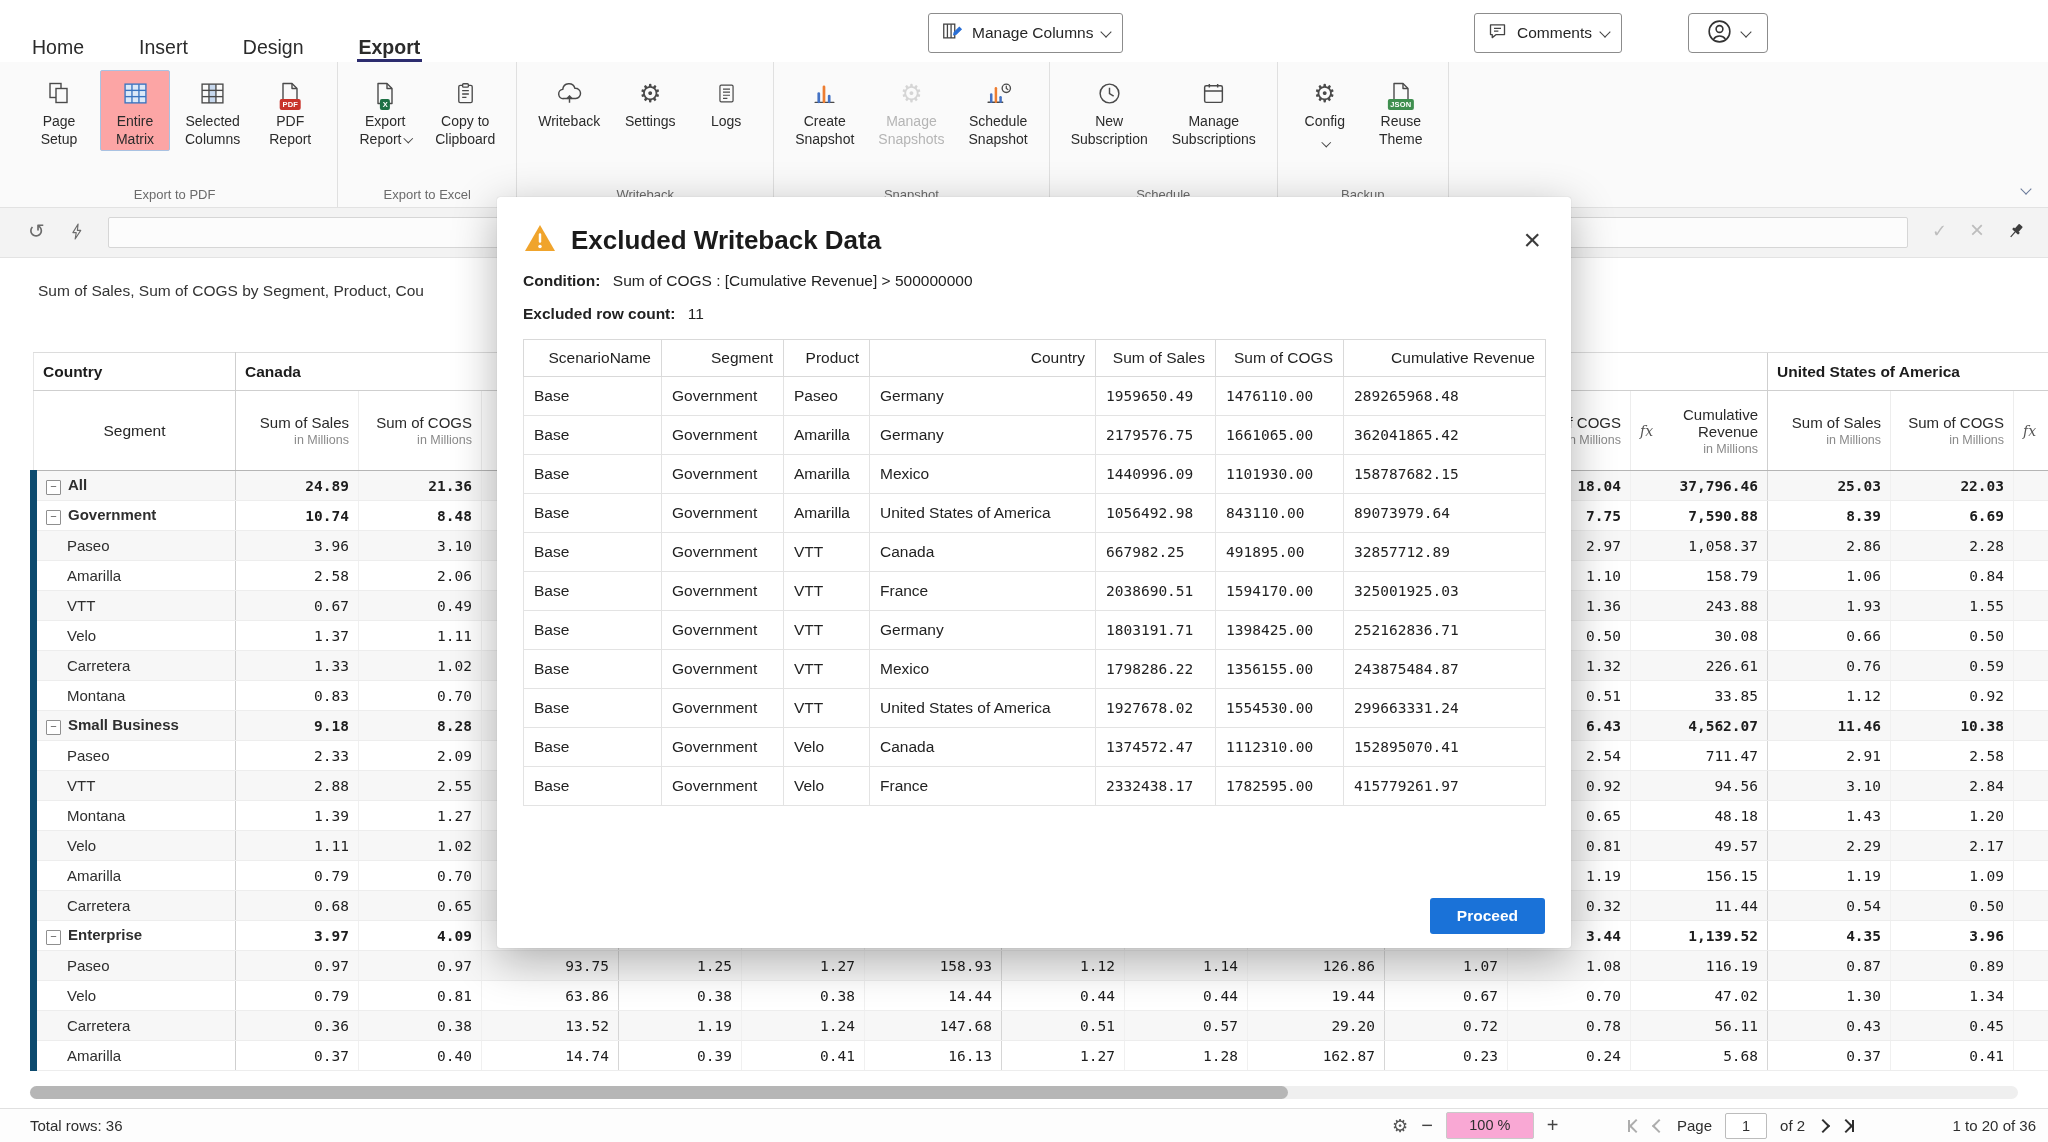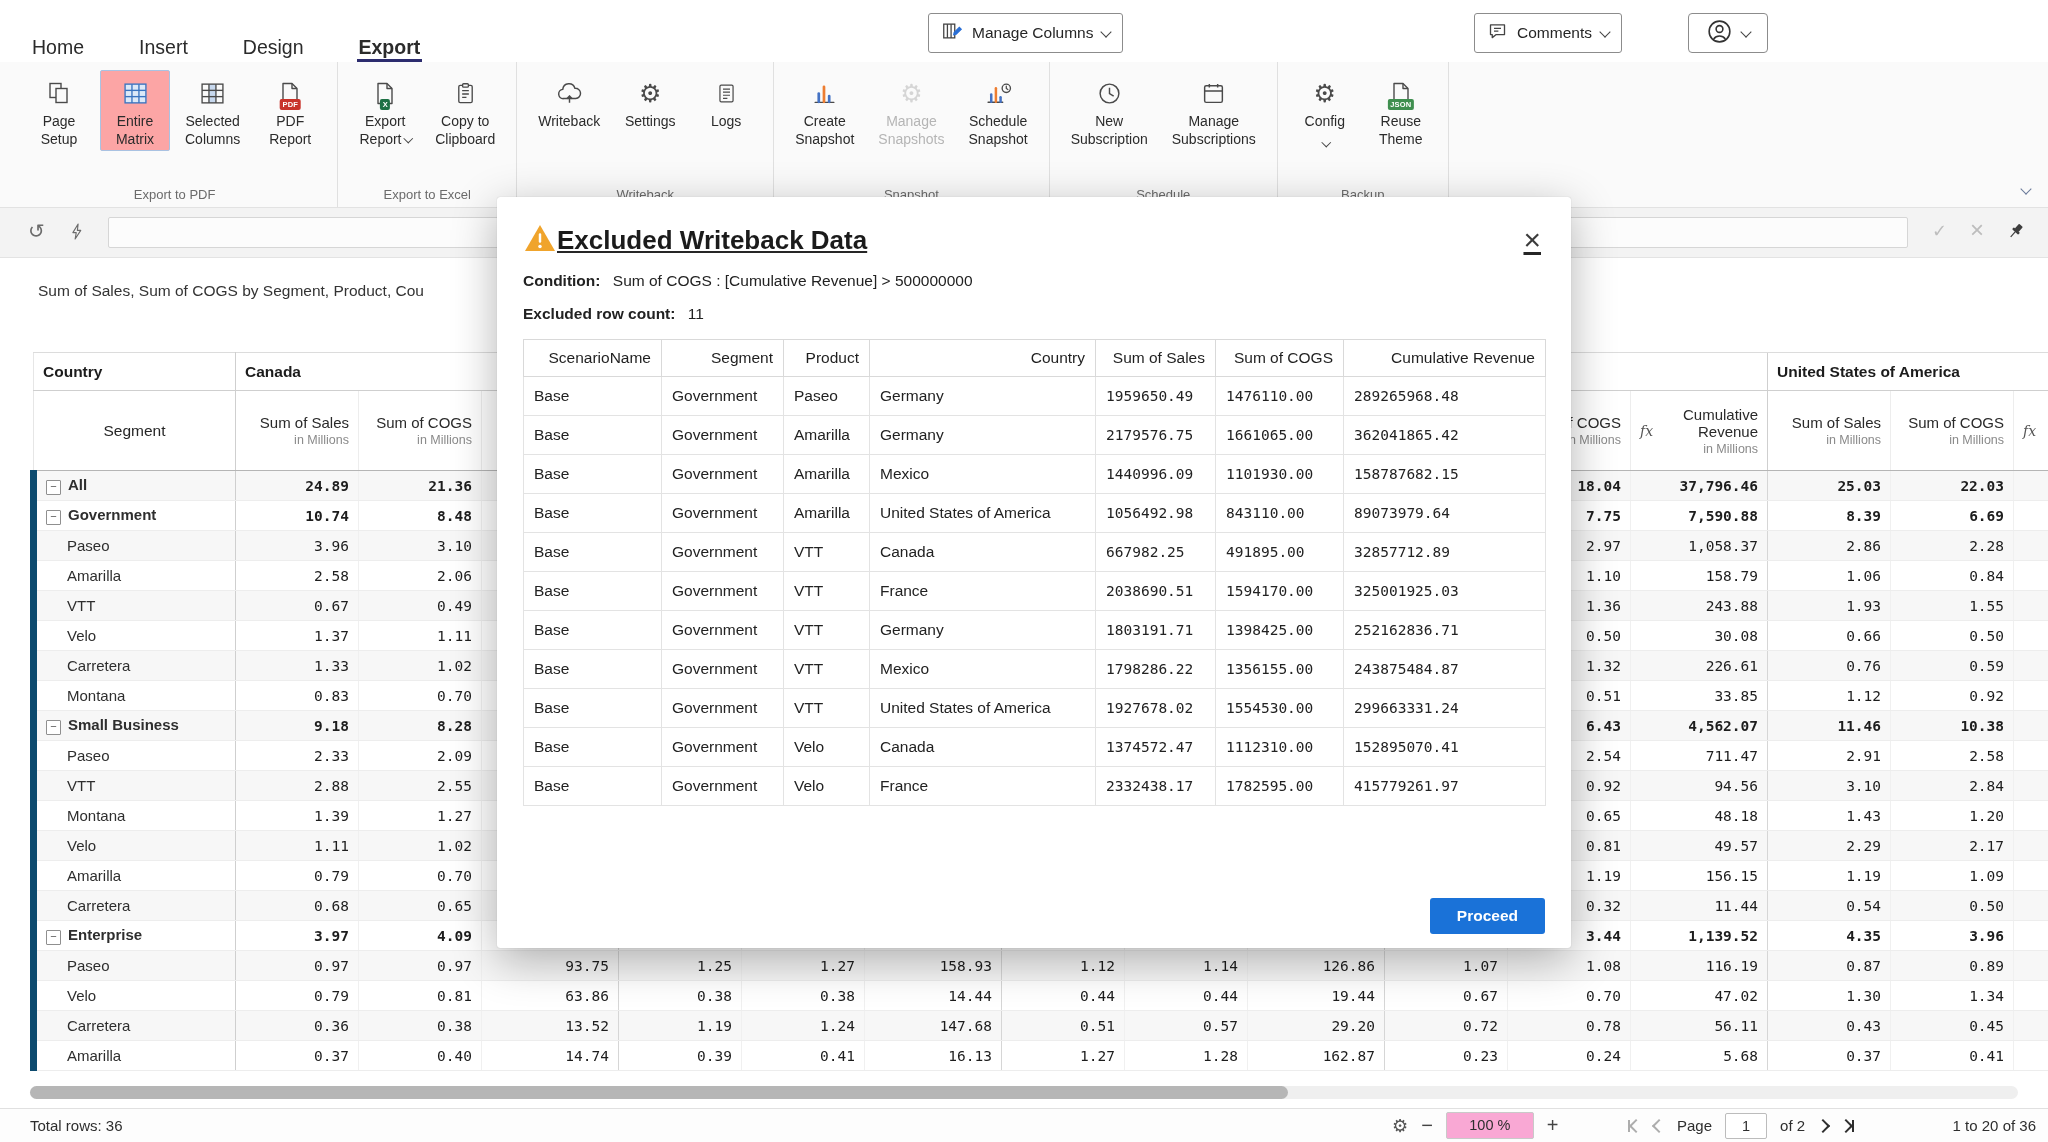--- a/index.html
+++ b/index.html
@@ -108,21 +108,21 @@
   .pnav.dis { color:#adadad; }
   .pnav.dis .chev { border-color:#adadad; }
   .pbar { display:inline-block; width:2px; height:12px; background:currentColor; }
   .pbox { width:40px; height:24px; border:1px solid #bcbcbc; border-radius:2px; background:#fff;
           text-align:center; line-height:24px; font-size:14.5px; }
   .range { position:absolute; right:12px; top:8px; }
 
   
   .modal { position:absolute; left:497px; top:197px; width:1074px; height:751px; background:#fff;
            border-radius:3px; box-shadow:0 12px 45px rgba(0,0,0,.30), 0 0 1px rgba(0,0,0,.25); z-index:50; }
-  .mhead { display:flex; align-items:center; gap:0; padding:26px 26px 0;text-decoration:underline; }
+  .mhead { display:flex; align-items:center; gap:14px; padding:26px 26px 0; }
   .mtitle { font-size:26px; font-weight:700; color:#1b1b1b; flex:1; }
   .mclose { font-size:30px; color:#3c3c3c; line-height:1; cursor:default; padding:0 4px; }
   .mdesc { padding:20px 26px 0; font-size:15.5px; color:#222; }
   .mline { padding:15px 26px 0; font-size:15.5px; color:#222; }
   .mline b { font-weight:700; }
   .mval { margin-left:8px; }
   .mtwrap { margin:16px 26px 0; }
   table.mtable { border-collapse:collapse; table-layout:fixed; width:1022px; font-size:15.5px; }
   .mtable th { text-align:right; font-weight:500; color:#1f1f1f; border:1px solid #d9d9d9;
                padding:8px 10px; height:20px; }

